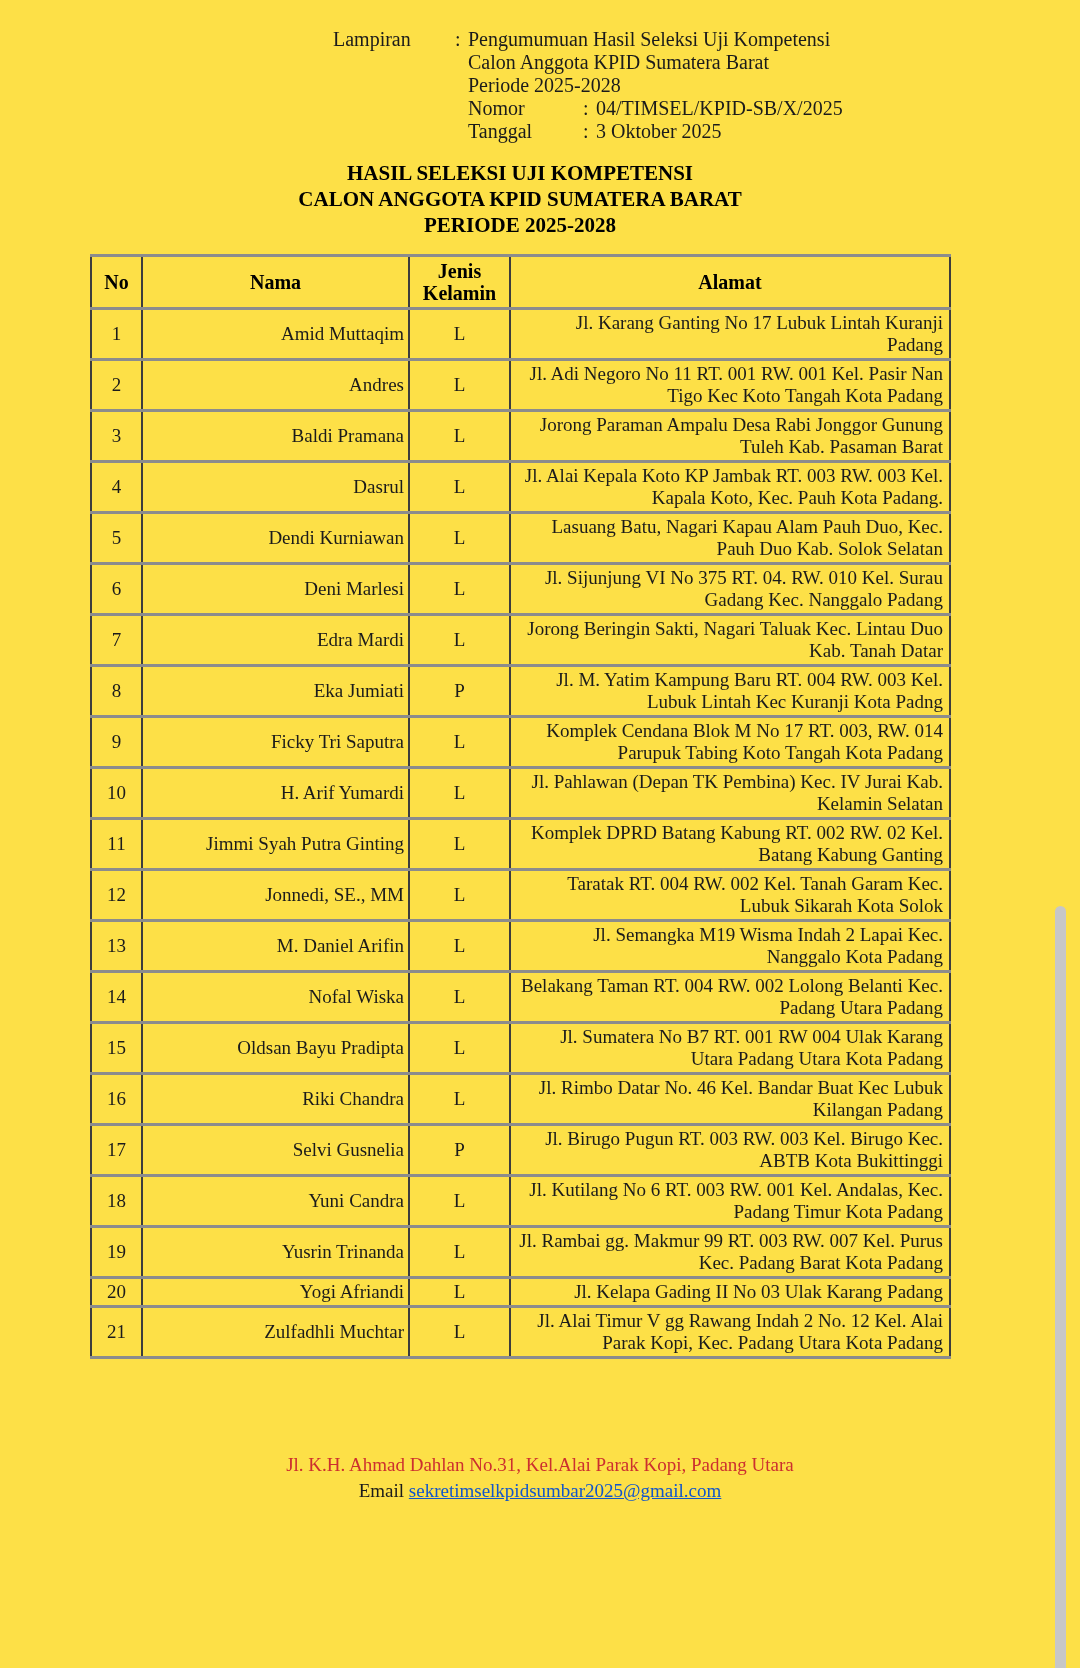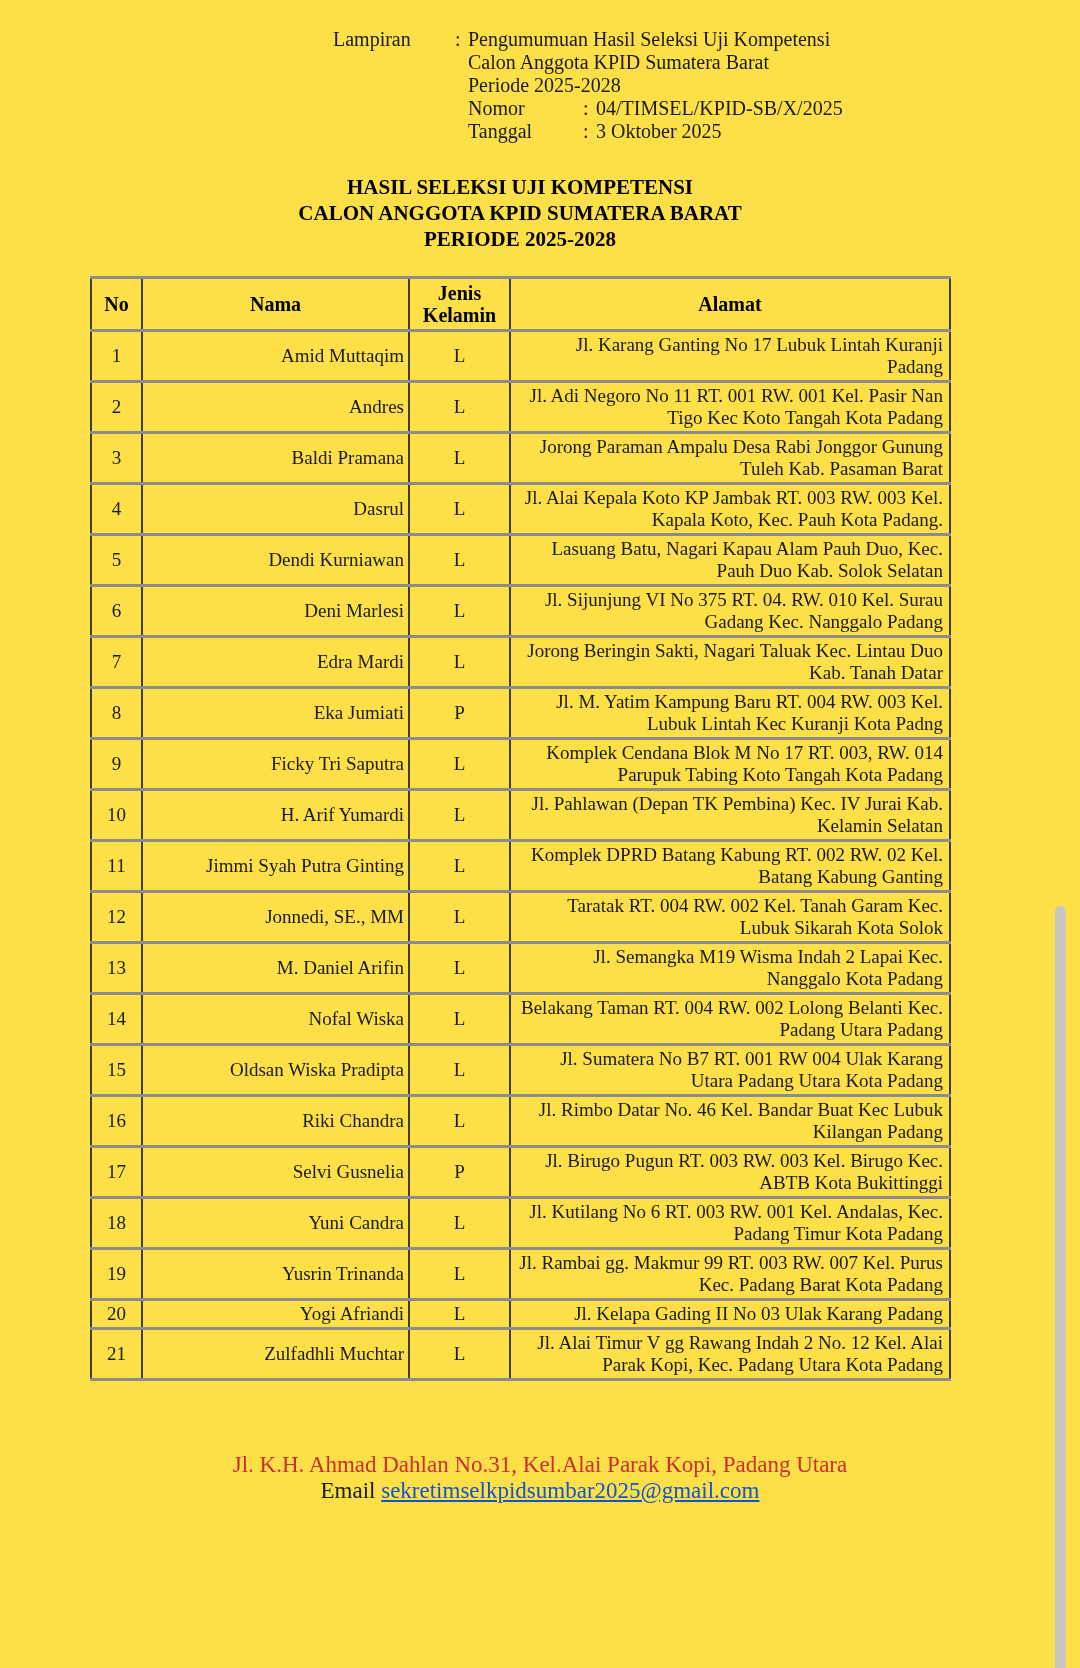--- a/index.html
+++ b/index.html
@@ -11,40 +11,40 @@
   }
   
   .doc-header { padding-top:28px; margin-left:333px; font-size:20px; line-height:23px; }
   .meta-top { display:flex; }
   .meta-label { width:122px; flex:0 0 auto; }
   .colon { display:inline-block; width:13px; }
   .indent { padding-left:13px; }
   .meta-sub { display:flex; }
   .sub-label { width:115px; flex:0 0 auto; }
   
-  .doc-title { margin:31px 0 0 80px; width:880px; text-align:center;
+  .doc-title { margin:17px 0 0 80px; width:880px; text-align:center;
     font-weight:bold; font-size:21px; line-height:26px; color:#000; }
   
   .main-table {
-    margin:24px 0 0 90px; width:859px; border-collapse:collapse; table-layout:fixed;
+    margin:16px 0 0 90px; width:859px; border-collapse:collapse; table-layout:fixed;
     font-size:19px; line-height:22px;border-radius:25px;
   }
   .main-table th, .main-table td {
     border-left:2px solid #3d3d3d; border-right:2px solid #3d3d3d;
     border-top:3px solid #8c8c8c; border-bottom:3px solid #8c8c8c;
     vertical-align:middle;
   }
   .main-table th { font-weight:bold; text-align:center; font-size:20px; line-height:22px; padding:3px 2px; color:#000; }
   .cell-no  { text-align:center; padding:2px 2px; }
   .cell-nama{ text-align:right; padding:2px 4px 2px 12px; }
   .cell-jk  { text-align:center; padding:2px 2px; }
   .cell-alamat { text-align:right; padding:2px 6px 2px 8px; }
   
   .footer { position:absolute; top:1452px; left:0; width:100%; text-align:center;
-    font-size:23px; line-height:26px; }
+    font-size:19px; line-height:26px; }
   .footer-address { color:#cc2f2f; }
   .footer-email a { color:#1155cc; text-decoration:underline; cursor:pointer; }
   
   .scrollbar {
     position:absolute; right:14px; top:906px; width:11px; height:762px;
     background:#c7c7c7; border-radius:6px 6px 0 0;
   }
 </style>
 </head>
 <body>
@@ -171,21 +171,21 @@
           <td class="cell-alamat">Jl. Semangka M19 Wisma Indah 2 Lapai Kec. Nanggalo Kota Padang</td>
         </tr>
         <tr>
           <td class="cell-no">14</td>
           <td class="cell-nama">Nofal Wiska</td>
           <td class="cell-jk">L</td>
           <td class="cell-alamat">Belakang Taman RT. 004 RW. 002 Lolong Belanti Kec. Padang Utara Padang</td>
         </tr>
         <tr>
           <td class="cell-no">15</td>
-          <td class="cell-nama">Oldsan Wiska Pradipta</td>
+          <td class="cell-nama">Oldsan Bayu Pradipta</td>
           <td class="cell-jk">L</td>
           <td class="cell-alamat">Jl. Sumatera No B7 RT. 001 RW 004 Ulak Karang Utara Padang Utara Kota Padang</td>
         </tr>
         <tr>
           <td class="cell-no">16</td>
           <td class="cell-nama">Riki Chandra</td>
           <td class="cell-jk">L</td>
           <td class="cell-alamat">Jl. Rimbo Datar No. 46 Kel. Bandar Buat Kec Lubuk Kilangan Padang</td>
         </tr>
         <tr>

